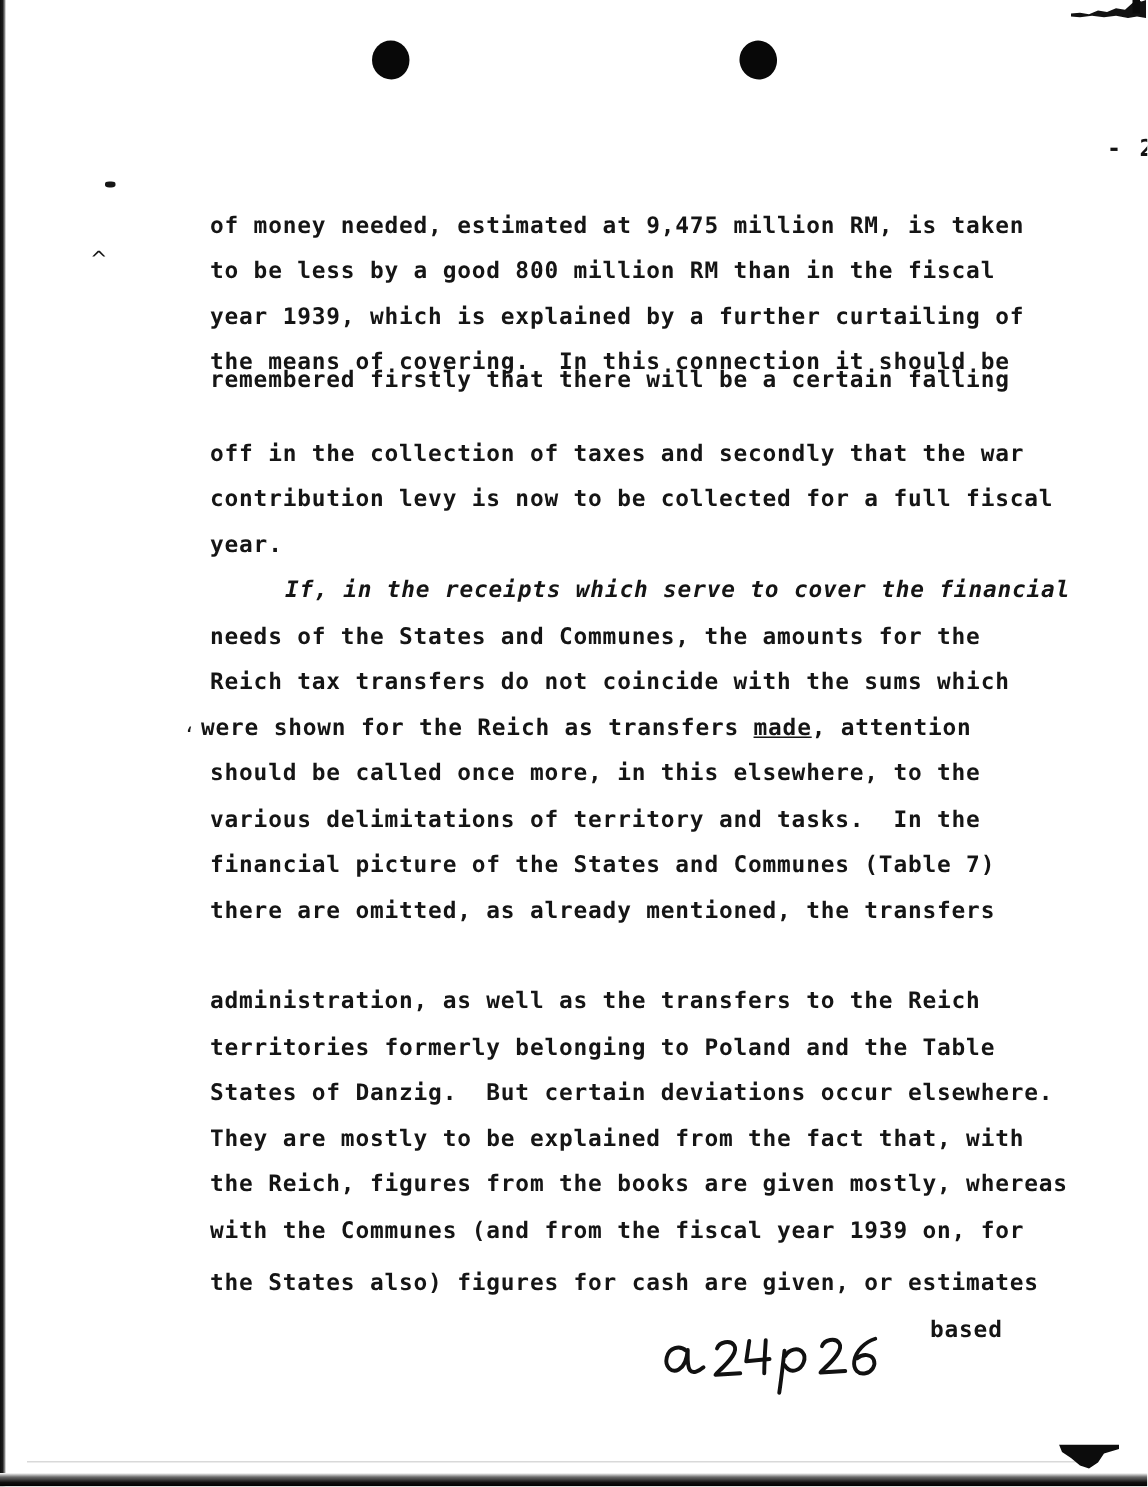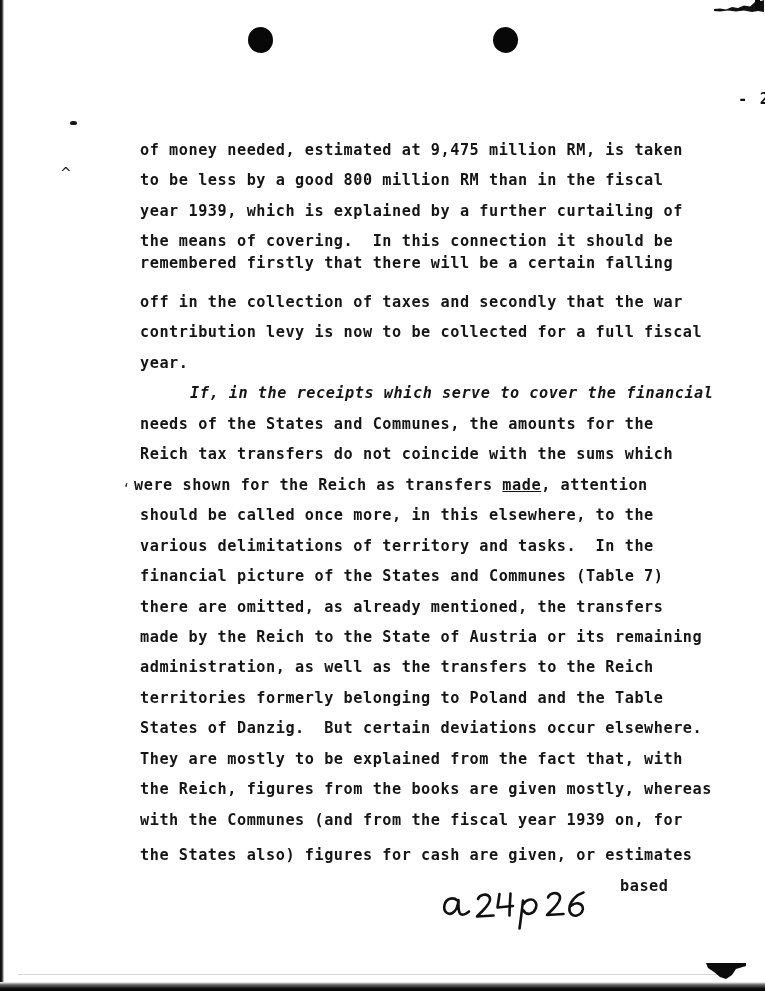--- a/index.html
+++ b/index.html
@@ -158,36 +158,35 @@
   <div class="tick-apostrophe">‘</div>
 
   <div class="page-number">
     <span class="page-number-inner">- 26 -</span>
   </div>
 
   <div class="body-line" style="top:141px">of money needed, estimated at 9,475 million RM, is taken</div>
   <div class="body-line" style="top:171px">to be less by a good 800 million RM than in the fiscal</div>
   <div class="body-line" style="top:202px">year 1939, which is explained by a further curtailing of</div>
   <div class="body-line" style="top:232px">the means of covering.  In this connection it should be</div>
-  <div class="body-line" style="top:254px">remembered firstly that there will be a certain falling</div>
+  <div class="body-line" style="top:244px">remembered firstly that there will be a certain falling</div>
   <div class="body-line" style="top:293px">off in the collection of taxes and secondly that the war</div>
   <div class="body-line" style="top:323px">contribution levy is now to be collected for a full fiscal</div>
   <div class="body-line" style="top:354px">year.</div>
 
   <div class="body-line indent" style="top:384px">If, in the receipts which serve to cover the financial</div>
   <div class="body-line" style="top:415px">needs of the States and Communes, the amounts for the</div>
   <div class="body-line" style="top:445px">Reich tax transfers do not coincide with the sums which</div>
 
   <div class="body-line outdent" style="top:476px"><span>were shown for the Reich as transfers </span><span class="u">made</span><span>, attention</span></div>
 
   <div class="body-line" style="top:506px">should be called once more, in this elsewhere, to the</div>
   <div class="body-line" style="top:537px">various delimitations of territory and tasks.  In the</div>
   <div class="body-line" style="top:567px">financial picture of the States and Communes (Table 7)</div>
   <div class="body-line" style="top:598px">there are omitted, as already mentioned, the transfers</div>
-  <div class="body-line" style="top:628px">made by the Reich to the State of Austria or its remaining</div>
   <div class="body-line" style="top:658px">administration, as well as the transfers to the Reich</div>
   <div class="body-line" style="top:689px">territories formerly belonging to Poland and the Table</div>
   <div class="body-line" style="top:719px">States of Danzig.  But certain deviations occur elsewhere.</div>
   <div class="body-line" style="top:750px">They are mostly to be explained from the fact that, with</div>
   <div class="body-line" style="top:780px">the Reich, figures from the books are given mostly, whereas</div>
   <div class="body-line" style="top:811px">with the Communes (and from the fiscal year 1939 on, for</div>
   <div class="body-line" style="top:846px">the States also) figures for cash are given, or estimates</div>
 
   <div class="based-word">based</div>
 

